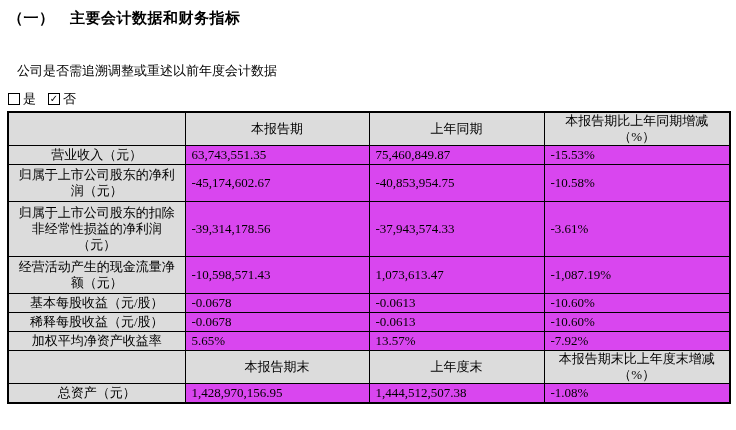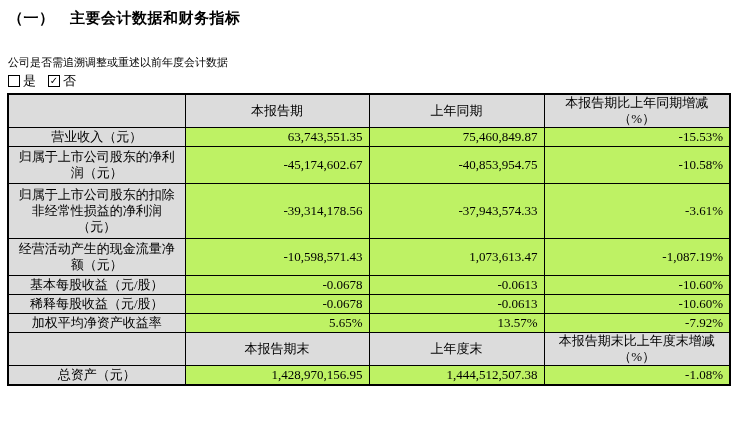--- a/index.html
+++ b/index.html
@@ -17,23 +17,23 @@
     overflow: hidden;
   }
   .title {
     margin: 0;
     padding: 9px 4px 0 8px;
     font-size: 15px;
     font-weight: bold;
     letter-spacing: 0.5px;
   }
   .question {
-    margin: 0;
+    margin: 9px;
     padding: 26px 0 0 8px;
-    font-size: 11px;
+    font-size: 13px;
     line-height: 16px;
   }
   .options {
     margin: 0;
     padding: 3px 0 4px 8px;
     font-size: 13px;
     line-height: 16px;
     display: flex;
     gap: 12px;
     align-items: center;
@@ -71,22 +71,21 @@
   col.c4 { width: 186px; }
   tr.hdr th {
     background: var(--header-fill, #dcdcdc);
     text-align: center;
   }
   td.lbl {
     background: var(--label-fill, #dcdcdc);
     text-align: center;
   }
   td.val {
-    background: #bef264;
-    text-align: right;
+    background: #d946ef;
   }
   tr.r18 { height: 19px; }
   tr.r34 { height: 27px; }
   tr.r36 { height: 37px; }
   tr.r54 { height: 55px; }
 </style>
 </head>
 <body>
 
 <div class="page">

